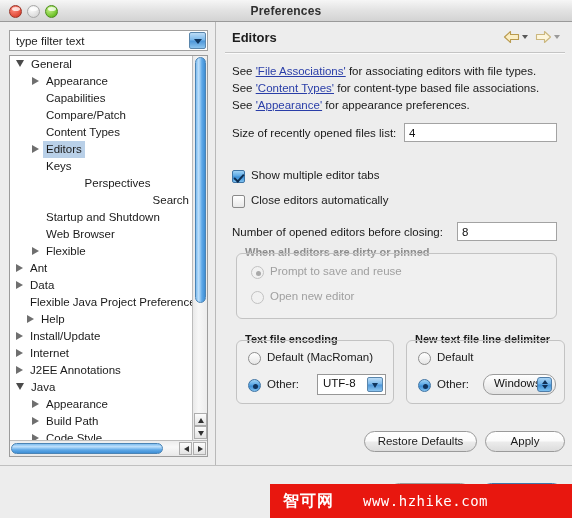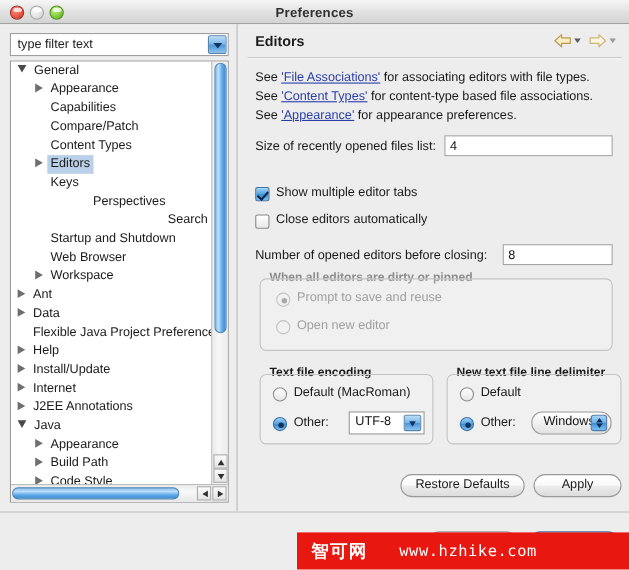--- a/index.html
+++ b/index.html
@@ -346,25 +346,25 @@
           <div class="tree-item" style="padding-left: 22px;"><span class="arrow closed"></span><span class="label">Appearance</span></div>
           <div class="tree-item" style="padding-left: 22px;"><span class="arrow none"></span><span class="label">Capabilities</span></div>
           <div class="tree-item" style="padding-left: 22px;"><span class="arrow none"></span><span class="label">Compare/Patch</span></div>
           <div class="tree-item" style="padding-left: 22px;"><span class="arrow none"></span><span class="label">Content Types</span></div>
           <div class="tree-item sel" style="padding-left: 22px;"><span class="arrow closed"></span><span class="label">Editors</span></div>
           <div class="tree-item" style="padding-left: 22px;"><span class="arrow none"></span><span class="label">Keys</span></div>
           <div class="tree-item" style="padding-left: 22px; text-align: center;"><span class="arrow none"></span><span class="label">Perspectives</span></div>
           <div class="tree-item" style="padding-left: 22px; text-align: right;"><span class="arrow none"></span><span class="label">Search</span></div>
           <div class="tree-item" style="padding-left: 22px;"><span class="arrow none"></span><span class="label">Startup and Shutdown</span></div>
           <div class="tree-item" style="padding-left: 22px;"><span class="arrow none"></span><span class="label">Web Browser</span></div>
-          <div class="tree-item" style="padding-left: 22px;"><span class="arrow closed"></span><span class="label">Workspace</span></div>
+          <div class="tree-item" style="padding-left: 22px;"><span class="arrow closed"></span><span class="label">Flexible</span></div>
           <div class="tree-item" style="padding-left: 6px;"><span class="arrow closed"></span><span class="label">Ant</span></div>
           <div class="tree-item" style="padding-left: 6px;"><span class="arrow closed"></span><span class="label">Data</span></div>
           <div class="tree-item" style="padding-left: 6px;"><span class="arrow none"></span><span class="label">Flexible Java Project Preference</span></div>
-          <div class="tree-item" style="padding-left: 6px;"><span class="arrow closed"></span><span class="label">Help</span></div>
+          <div class="tree-item" style="padding-left: 6px; margin-left: 11px;"><span class="arrow closed"></span><span class="label">Help</span></div>
           <div class="tree-item" style="padding-left: 6px;"><span class="arrow closed"></span><span class="label">Install/Update</span></div>
           <div class="tree-item" style="padding-left: 6px;"><span class="arrow closed"></span><span class="label">Internet</span></div>
           <div class="tree-item" style="padding-left: 6px;"><span class="arrow closed"></span><span class="label">J2EE Annotations</span></div>
           <div class="tree-item" style="padding-left: 6px;"><span class="arrow open"></span><span class="label">Java</span></div>
           <div class="tree-item" style="padding-left: 22px;"><span class="arrow closed"></span><span class="label">Appearance</span></div>
           <div class="tree-item" style="padding-left: 22px;"><span class="arrow closed"></span><span class="label">Build Path</span></div>
           <div class="tree-item" style="padding-left: 22px;"><span class="arrow closed"></span><span class="label">Code Style</span></div>
         </div>
 
       <div id="tree-vsb">

